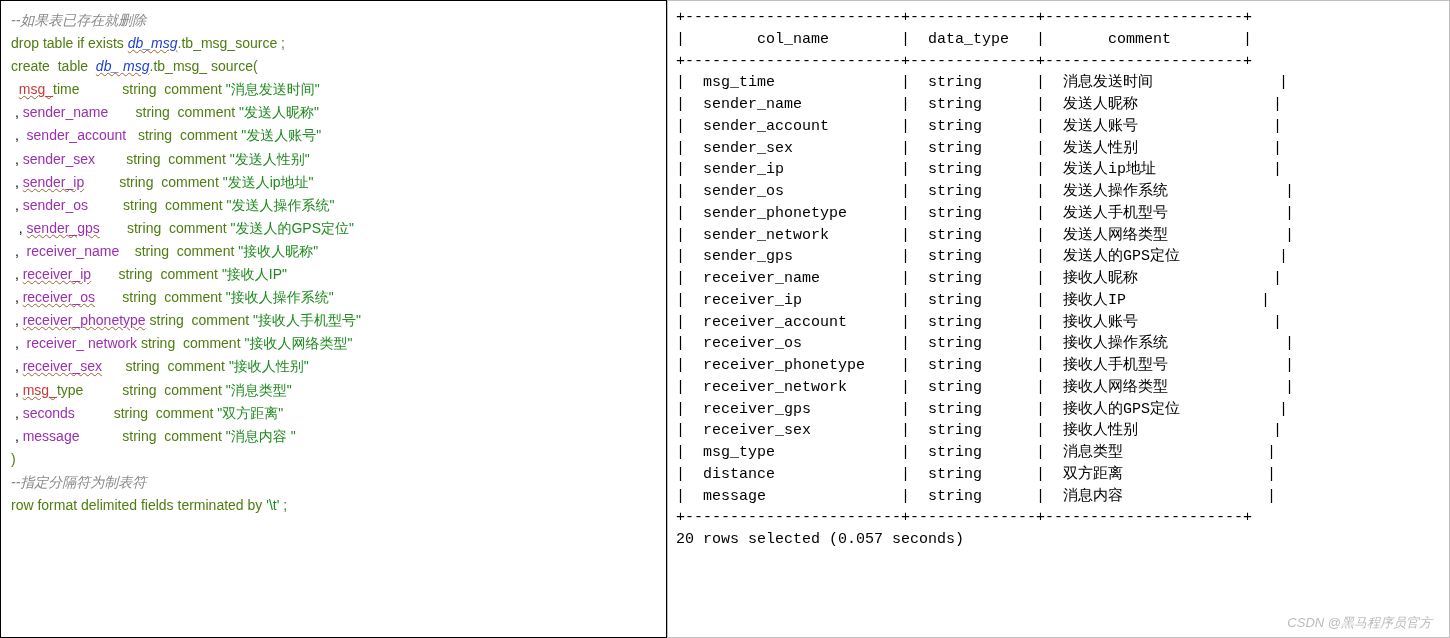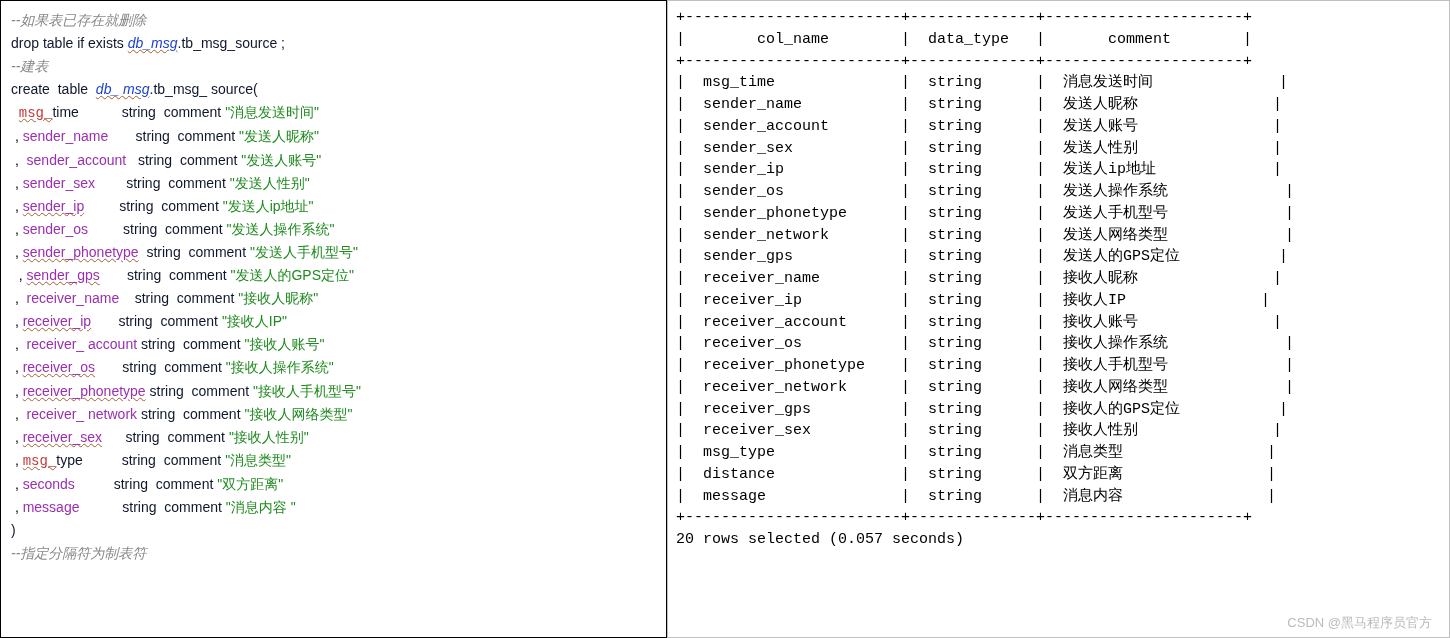--- a/index.html
+++ b/index.html
@@ -1,58 +1,56 @@
 <!DOCTYPE html>
 <html><head>
 <meta charset="utf-8">
 <style>
   html,body{margin:0;padding:0;background:#fff;font-family:Arial,Helvetica,sans-serif;font-size:14px;color:#000;}
   .wrap{display:flex;width:1450px;height:638px;box-sizing:border-box;}
   .left{border:1px solid #000;padding:8px 10px;line-height:1.65;width:46%;box-sizing:border-box;}
   .right{border:1px solid #c0c0c0;padding:6px 8px;width:54%;box-sizing:border-box;}
   .left .l{white-space:pre;}
   .cmt{color:#888;font-style:italic;text-align:center;}
-  .kw{color:#0f172a;text-align:right;}
+  .kw{color:#4d7c0f;text-align:right;}
   .id{color:#9b2fb0;}
   .id2{color:#1a3fcf;font-style:italic;}
-  .idr{color:#c63a3a;font-family:Liberation Mono, monospace;}
+  .idr{color:#c63a3a;}
   .str{color:#1f8a1f;}
   .wavy{text-decoration:underline wavy #a06030;text-decoration-thickness:1px;}
   .right pre{margin:0;font-family:"Courier New",monospace;font-size:15px;line-height:1.45;white-space:pre;overflow:hidden;}
-  .watermark{position:absolute;right:18px;bottom:6px;color:#bbb;font-size:13px;}
+  .watermark{position:absolute;right:18px;bottom:6px;color:#bbb;font-size:13px;font-style:italic;}
 </style>
 </head>
 <body>
 
 <div class="wrap">
   <div class="left" id="left">
       <div class="l"><span class="cmt">--如果表已存在就删除</span></div>
       <div class="l"><span class="kw">drop</span> <span class="kw">table</span> <span class="kw">if exists</span> <span class="id2 wavy">db_msg</span><span class="kw">.tb_msg_source ;</span></div>
-      <div class="l"><span class="cmt">--建表</span></div>
       <div class="l"><span class="kw">create</span>  <span class="kw">table</span>  <span class="id2 wavy">db_ msg</span><span class="kw">.tb_msg_ source(</span></div>
       <div class="l">  <span class="idr wavy">msg_</span><span class="kw">time</span>&nbsp;&nbsp;&nbsp;&nbsp;&nbsp;&nbsp;&nbsp;&nbsp;&nbsp;&nbsp;&nbsp;<span class="kw">string</span>&nbsp;&nbsp;<span class="kw">comment</span> <span class="str">"消息发送时间"</span></div>
       <div class="l"> , <span class="id">sender_name</span>&nbsp;&nbsp;&nbsp;&nbsp;&nbsp;&nbsp;&nbsp;<span class="kw">string</span>&nbsp;&nbsp;<span class="kw">comment</span> <span class="str">"发送人昵称"</span></div>
       <div class="l"> ,  <span class="id">sender_account</span>&nbsp;&nbsp;&nbsp;<span class="kw">string</span>&nbsp;&nbsp;<span class="kw">comment</span> <span class="str">"发送人账号"</span></div>
       <div class="l"> , <span class="id">sender_sex</span>&nbsp;&nbsp;&nbsp;&nbsp;&nbsp;&nbsp;&nbsp;&nbsp;<span class="kw">string</span>&nbsp;&nbsp;<span class="kw">comment</span> <span class="str">"发送人性别"</span></div>
       <div class="l"> , <span class="id wavy">sender_ip</span>&nbsp;&nbsp;&nbsp;&nbsp;&nbsp;&nbsp;&nbsp;&nbsp;&nbsp;<span class="kw">string</span>&nbsp;&nbsp;<span class="kw">comment</span> <span class="str">"发送人ip地址"</span></div>
       <div class="l"> , <span class="id">sender_os</span>&nbsp;&nbsp;&nbsp;&nbsp;&nbsp;&nbsp;&nbsp;&nbsp;&nbsp;<span class="kw">string</span>&nbsp;&nbsp;<span class="kw">comment</span> <span class="str">"发送人操作系统"</span></div>
-      <div class="l"> , <span class="id wavy">sender_phonetype</span>&nbsp;&nbsp;<span class="kw">string</span>&nbsp;&nbsp;<span class="kw">comment</span> <span class="str">"发送人手机型号"</span></div>
       <div class="l">  , <span class="id wavy">sender_gps</span>&nbsp;&nbsp;&nbsp;&nbsp;&nbsp;&nbsp;&nbsp;<span class="kw">string</span>&nbsp;&nbsp;<span class="kw">comment</span> <span class="str">"发送人的GPS定位"</span></div>
       <div class="l"> ,  <span class="id">receiver_name</span>&nbsp;&nbsp;&nbsp;&nbsp;<span class="kw">string</span>&nbsp;&nbsp;<span class="kw">comment</span> <span class="str">"接收人昵称"</span></div>
       <div class="l"> , <span class="id wavy">receiver_ip</span>&nbsp;&nbsp;&nbsp;&nbsp;&nbsp;&nbsp;&nbsp;<span class="kw">string</span>&nbsp;&nbsp;<span class="kw">comment</span> <span class="str">"接收人IP"</span></div>
-      <div class="l"> ,  <span class="id">receiver_ account</span>&nbsp;<span class="kw">string</span>&nbsp;&nbsp;<span class="kw">comment</span> <span class="str">"接收人账号"</span></div>
       <div class="l"> , <span class="id wavy">receiver_os</span>&nbsp;&nbsp;&nbsp;&nbsp;&nbsp;&nbsp;&nbsp;<span class="kw">string</span>&nbsp;&nbsp;<span class="kw">comment</span> <span class="str">"接收人操作系统"</span></div>
       <div class="l"> , <span class="id wavy">receiver_phonetype</span>&nbsp;<span class="kw">string</span>&nbsp;&nbsp;<span class="kw">comment</span> <span class="str">"接收人手机型号"</span></div>
       <div class="l"> ,  <span class="id">receiver_ network</span>&nbsp;<span class="kw">string</span>&nbsp;&nbsp;<span class="kw">comment</span> <span class="str">"接收人网络类型"</span></div>
       <div class="l"> , <span class="id wavy">receiver_sex</span>&nbsp;&nbsp;&nbsp;&nbsp;&nbsp;&nbsp;<span class="kw">string</span>&nbsp;&nbsp;<span class="kw">comment</span> <span class="str">"接收人性别"</span></div>
       <div class="l"> , <span class="idr wavy">msg_</span><span class="kw">type</span>&nbsp;&nbsp;&nbsp;&nbsp;&nbsp;&nbsp;&nbsp;&nbsp;&nbsp;&nbsp;<span class="kw">string</span>&nbsp;&nbsp;<span class="kw">comment</span> <span class="str">"消息类型"</span></div>
       <div class="l"> , <span class="id">seconds</span>&nbsp;&nbsp;&nbsp;&nbsp;&nbsp;&nbsp;&nbsp;&nbsp;&nbsp;&nbsp;<span class="kw">string</span>&nbsp;&nbsp;<span class="kw">comment</span> <span class="str">"双方距离"</span></div>
       <div class="l"> , <span class="id">message</span>&nbsp;&nbsp;&nbsp;&nbsp;&nbsp;&nbsp;&nbsp;&nbsp;&nbsp;&nbsp;&nbsp;<span class="kw">string</span>&nbsp;&nbsp;<span class="kw">comment</span> <span class="str">"消息内容 "</span></div>
       <div class="l"><span class="kw">)</span></div>
       <div class="l"><span class="cmt">--指定分隔符为制表符</span></div>
+      <div class="l"><span class="kw">row format delimited fields terminated by</span> <span class="str">'\t' ;</span></div>
     </div>
   <div class="right">
       <pre id="rightpre">+------------------------+--------------+----------------------+
 |        col_name        |  data_type   |       comment        |
 +------------------------+--------------+----------------------+
 |  msg_time              |  string      |  消息发送时间              |
 |  sender_name           |  string      |  发送人昵称               |
 |  sender_account        |  string      |  发送人账号               |
 |  sender_sex            |  string      |  发送人性别               |
 |  sender_ip             |  string      |  发送人ip地址             |

